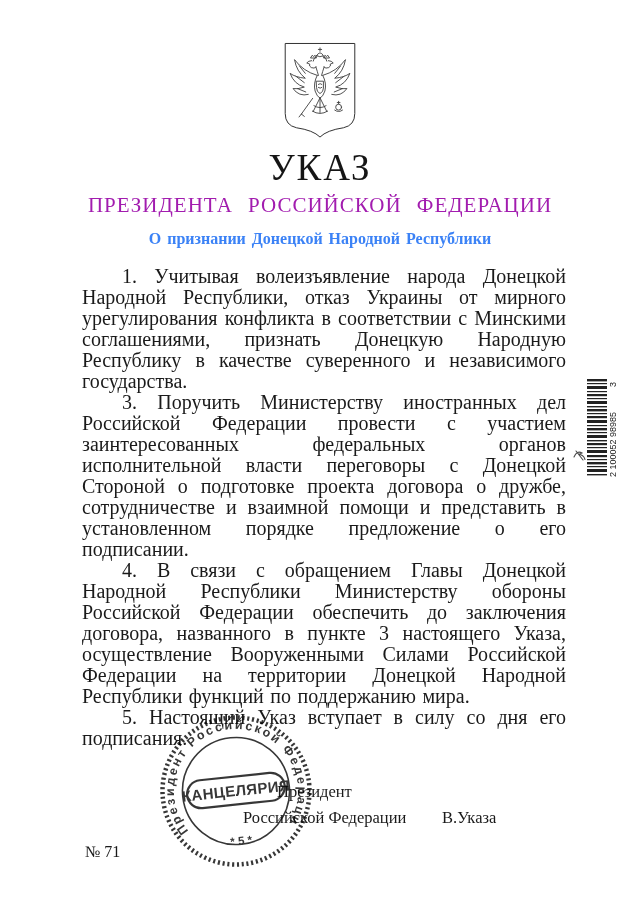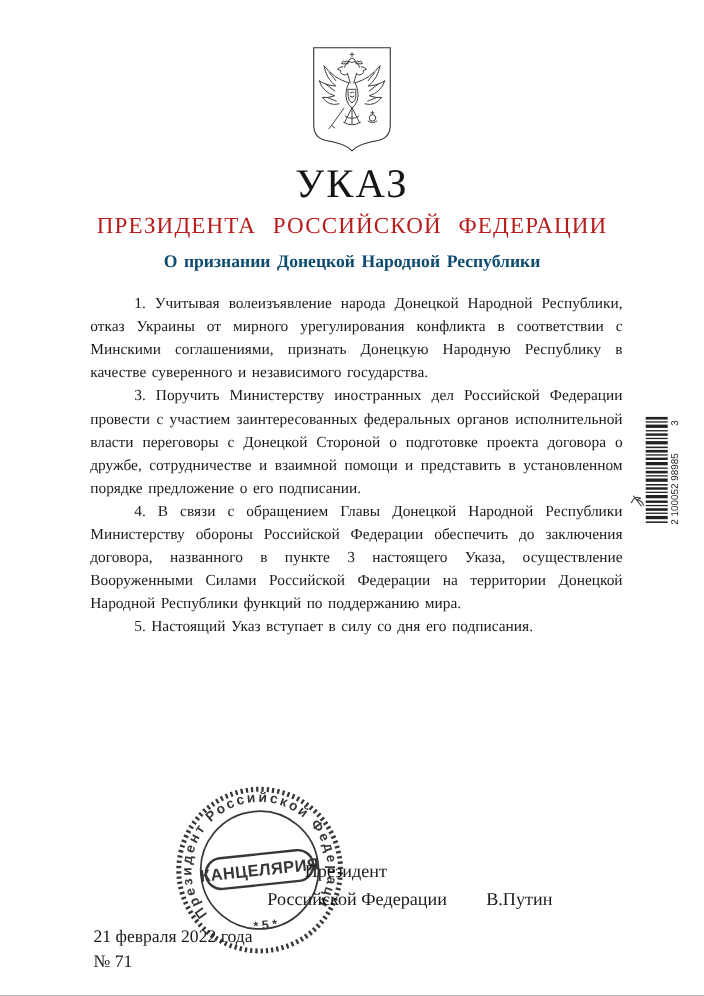--- a/index.html
+++ b/index.html
@@ -10,30 +10,30 @@
   }
   
   .emblem{position:absolute;left:283px;top:42px;width:74px;height:98px;}
   
   .doc-title{
     position:absolute;left:0;top:146px;width:100%;text-align:center;
     font-size:37px;letter-spacing:2px;font-weight:400;color:#151515;
   }
   .doc-org{
     position:absolute;left:0;top:193px;width:100%;text-align:center;
-    font-size:21px;letter-spacing:1px;word-spacing:9px;color:#b91c1c;
+    font-size:21px;letter-spacing:1px;word-spacing:9px;color:#a21caf;
   }
   .doc-subject{
     position:absolute;left:0;top:230px;width:100%;text-align:center;
-    font-size:16px;font-weight:700;word-spacing:2px;color:#0c4a6e;
+    font-size:16px;font-weight:700;word-spacing:2px;color:#3b82f6;
   }
   
   .doc-body{
     position:absolute;left:82px;top:266px;width:484px;
-    font-size:14px;line-height:21px;text-align:justify;color:#1a1a1a;
+    font-size:20px;line-height:21px;text-align:justify;color:#1a1a1a;
   }
   .doc-body p{margin:0;text-indent:40px;word-spacing:1.5px;}
   
   .barcode{position:absolute;left:585px;top:376px;width:38px;height:114px;}
   .barcode-mark{position:absolute;left:571px;top:443px;width:18px;height:24px;}
   
   .stamp{
     position:absolute;left:157px;top:712px;width:158px;height:158px;
     mix-blend-mode:multiply;opacity:.92;transform:rotate(-6deg);
   }
@@ -131,36 +131,35 @@
     <text transform="translate(31 101) rotate(-90)" font-family="Liberation Sans, sans-serif" font-size="9" fill="#222">2 100052 98985</text>
     <text transform="translate(31 11) rotate(-90)" font-family="Liberation Sans, sans-serif" font-size="9" fill="#222">3</text>
   </svg>
 
   <svg class="barcode-mark" viewBox="0 0 18 24">
     <path d="M3 14 q3 -7 8 -4 l-3.5 1.5 q5 0 6.5 5 M5 8 l7 9" stroke="#4a4a4a" stroke-width="1.1" fill="none" stroke-linecap="round"></path>
   </svg>
 
   <div class="sig-line sig-post1">Президент</div>
   <div class="sig-line sig-post2">Российской Федерации</div>
-  <div class="sig-line sig-name">В.Путин</div>
+  <div class="sig-line sig-name">В.Указа</div>
 
   <svg class="stamp" viewBox="0 0 158 158">
     <g stroke="#262626" fill="none">
       <circle cx="79" cy="79" r="73.5" stroke-width="4.5" stroke-dasharray="2.1 2.7"></circle>
       <circle cx="79" cy="79" r="53.5" stroke-width="1.6"></circle>
     </g>
     <defs>
       <path id="ringPath" d="M 31.5 118.8 A 62 62 0 1 1 126.5 118.8"></path>
     </defs>
     <text font-family="Liberation Sans, sans-serif" font-size="12.5" font-weight="bold" fill="#262626" letter-spacing="2.2">
       <textPath href="#ringPath" startOffset="6">Президент Российской Федерации</textPath>
     </text>
     <text x="79" y="133" text-anchor="middle" font-family="Liberation Sans, sans-serif" font-size="11.5" font-weight="bold" fill="#262626">* 5 *</text>
     <rect x="30" y="64.5" width="98" height="28" rx="14" stroke="#262626" stroke-width="2.2" fill="none"></rect>
     <text x="79" y="84" text-anchor="middle" font-family="Liberation Sans, sans-serif" font-size="15" font-weight="bold" fill="#262626" letter-spacing="0.4">КАНЦЕЛЯРИЯ</text>
   </svg>
 
   <div class="doc-footer">
-    <div>21 февраля 2022 года</div>
     <div>№ 71</div>
   </div>
 
 </div>
 
 </body></html>

